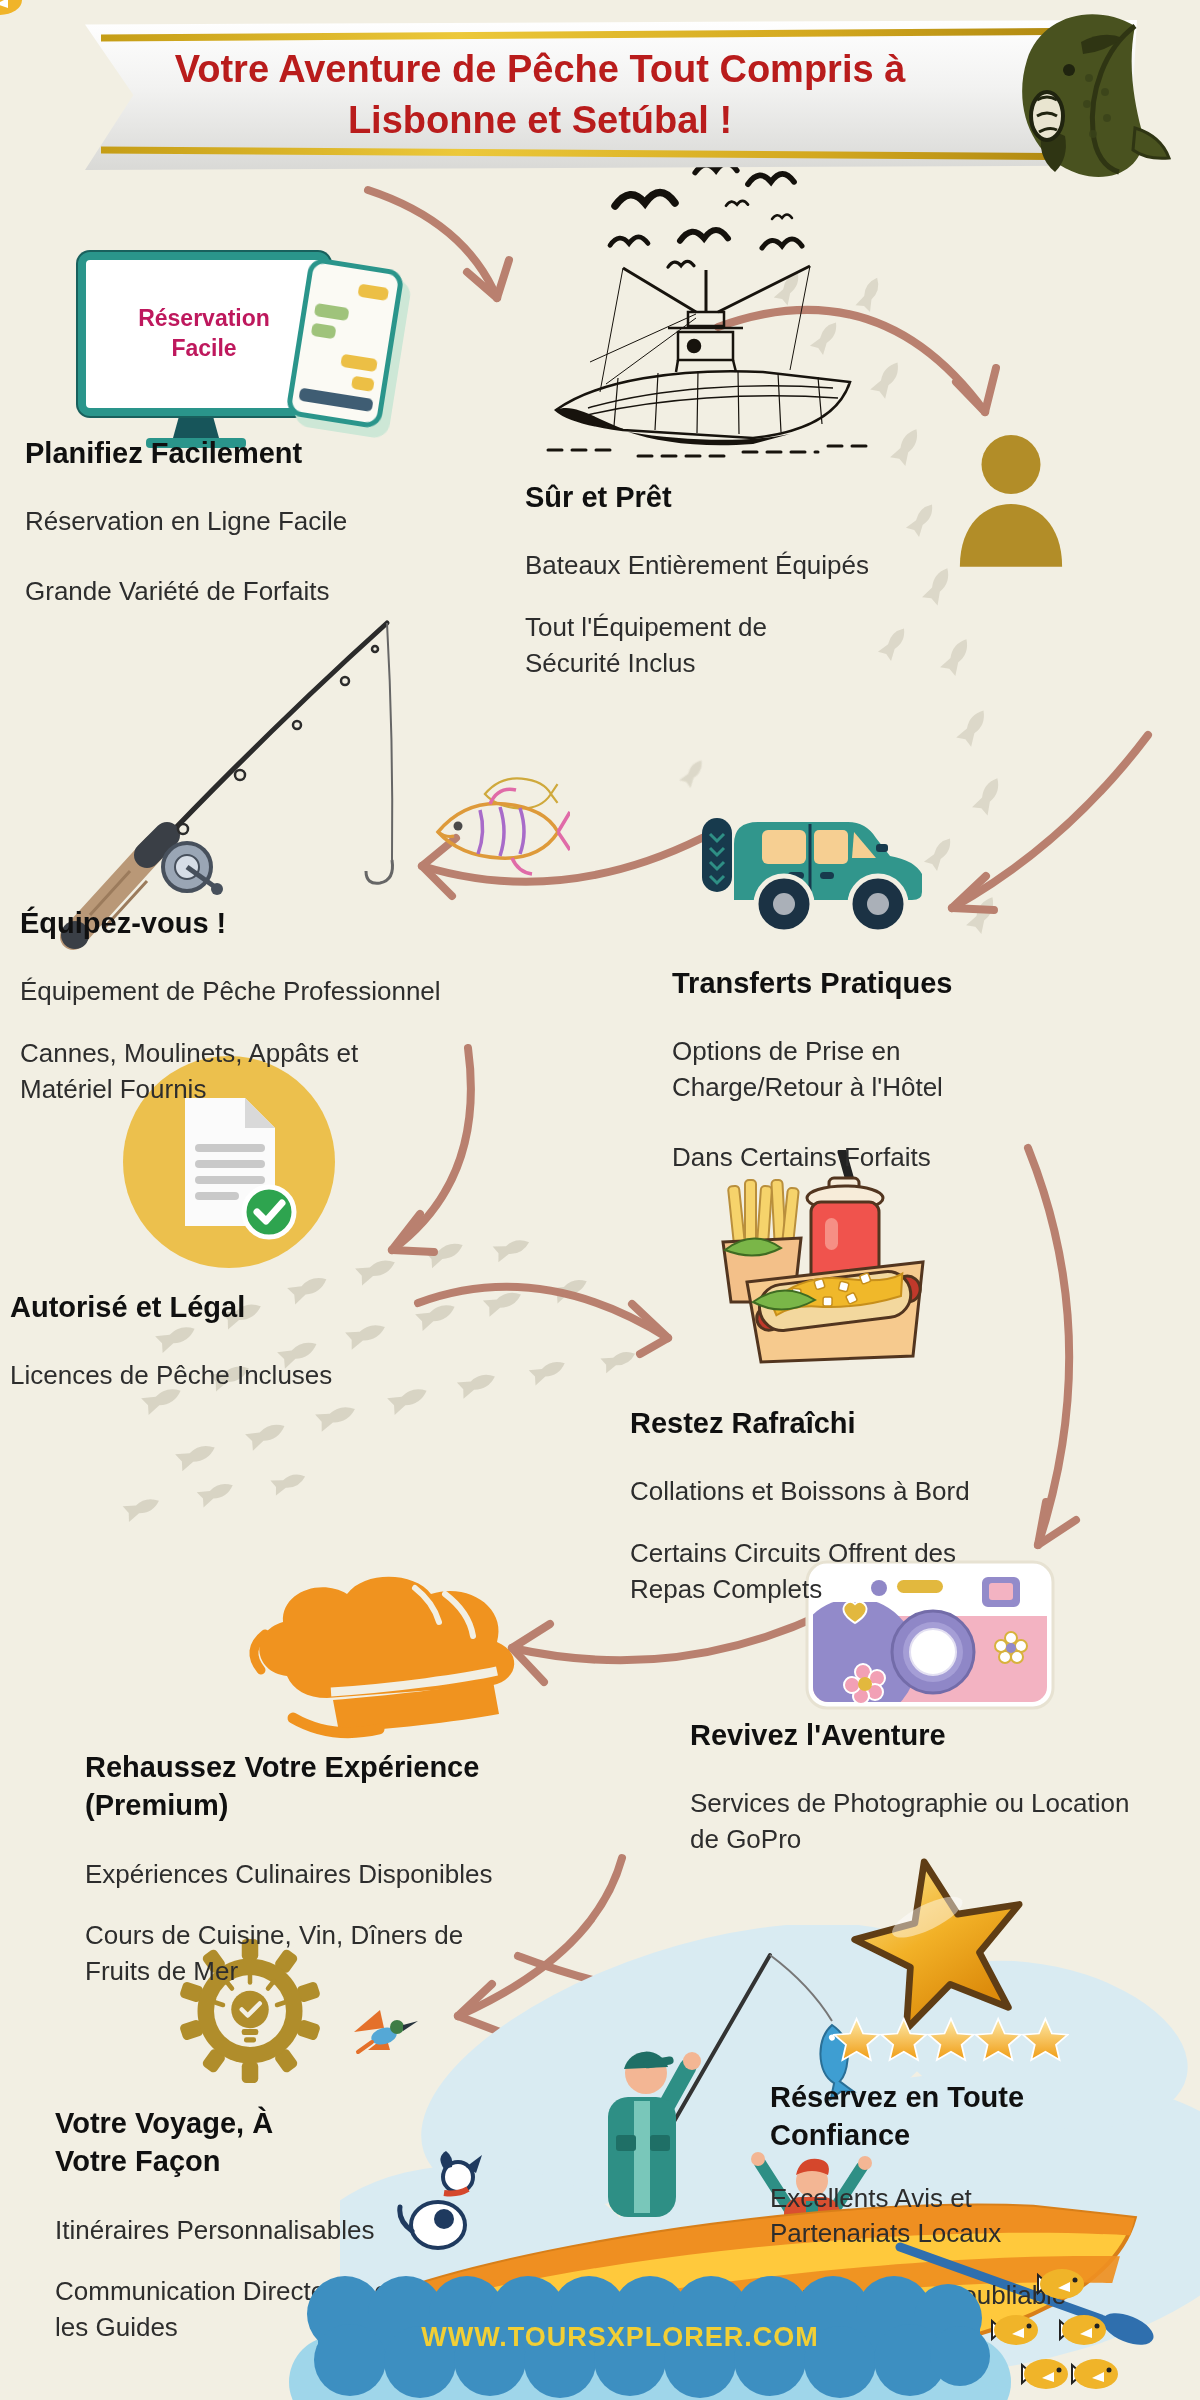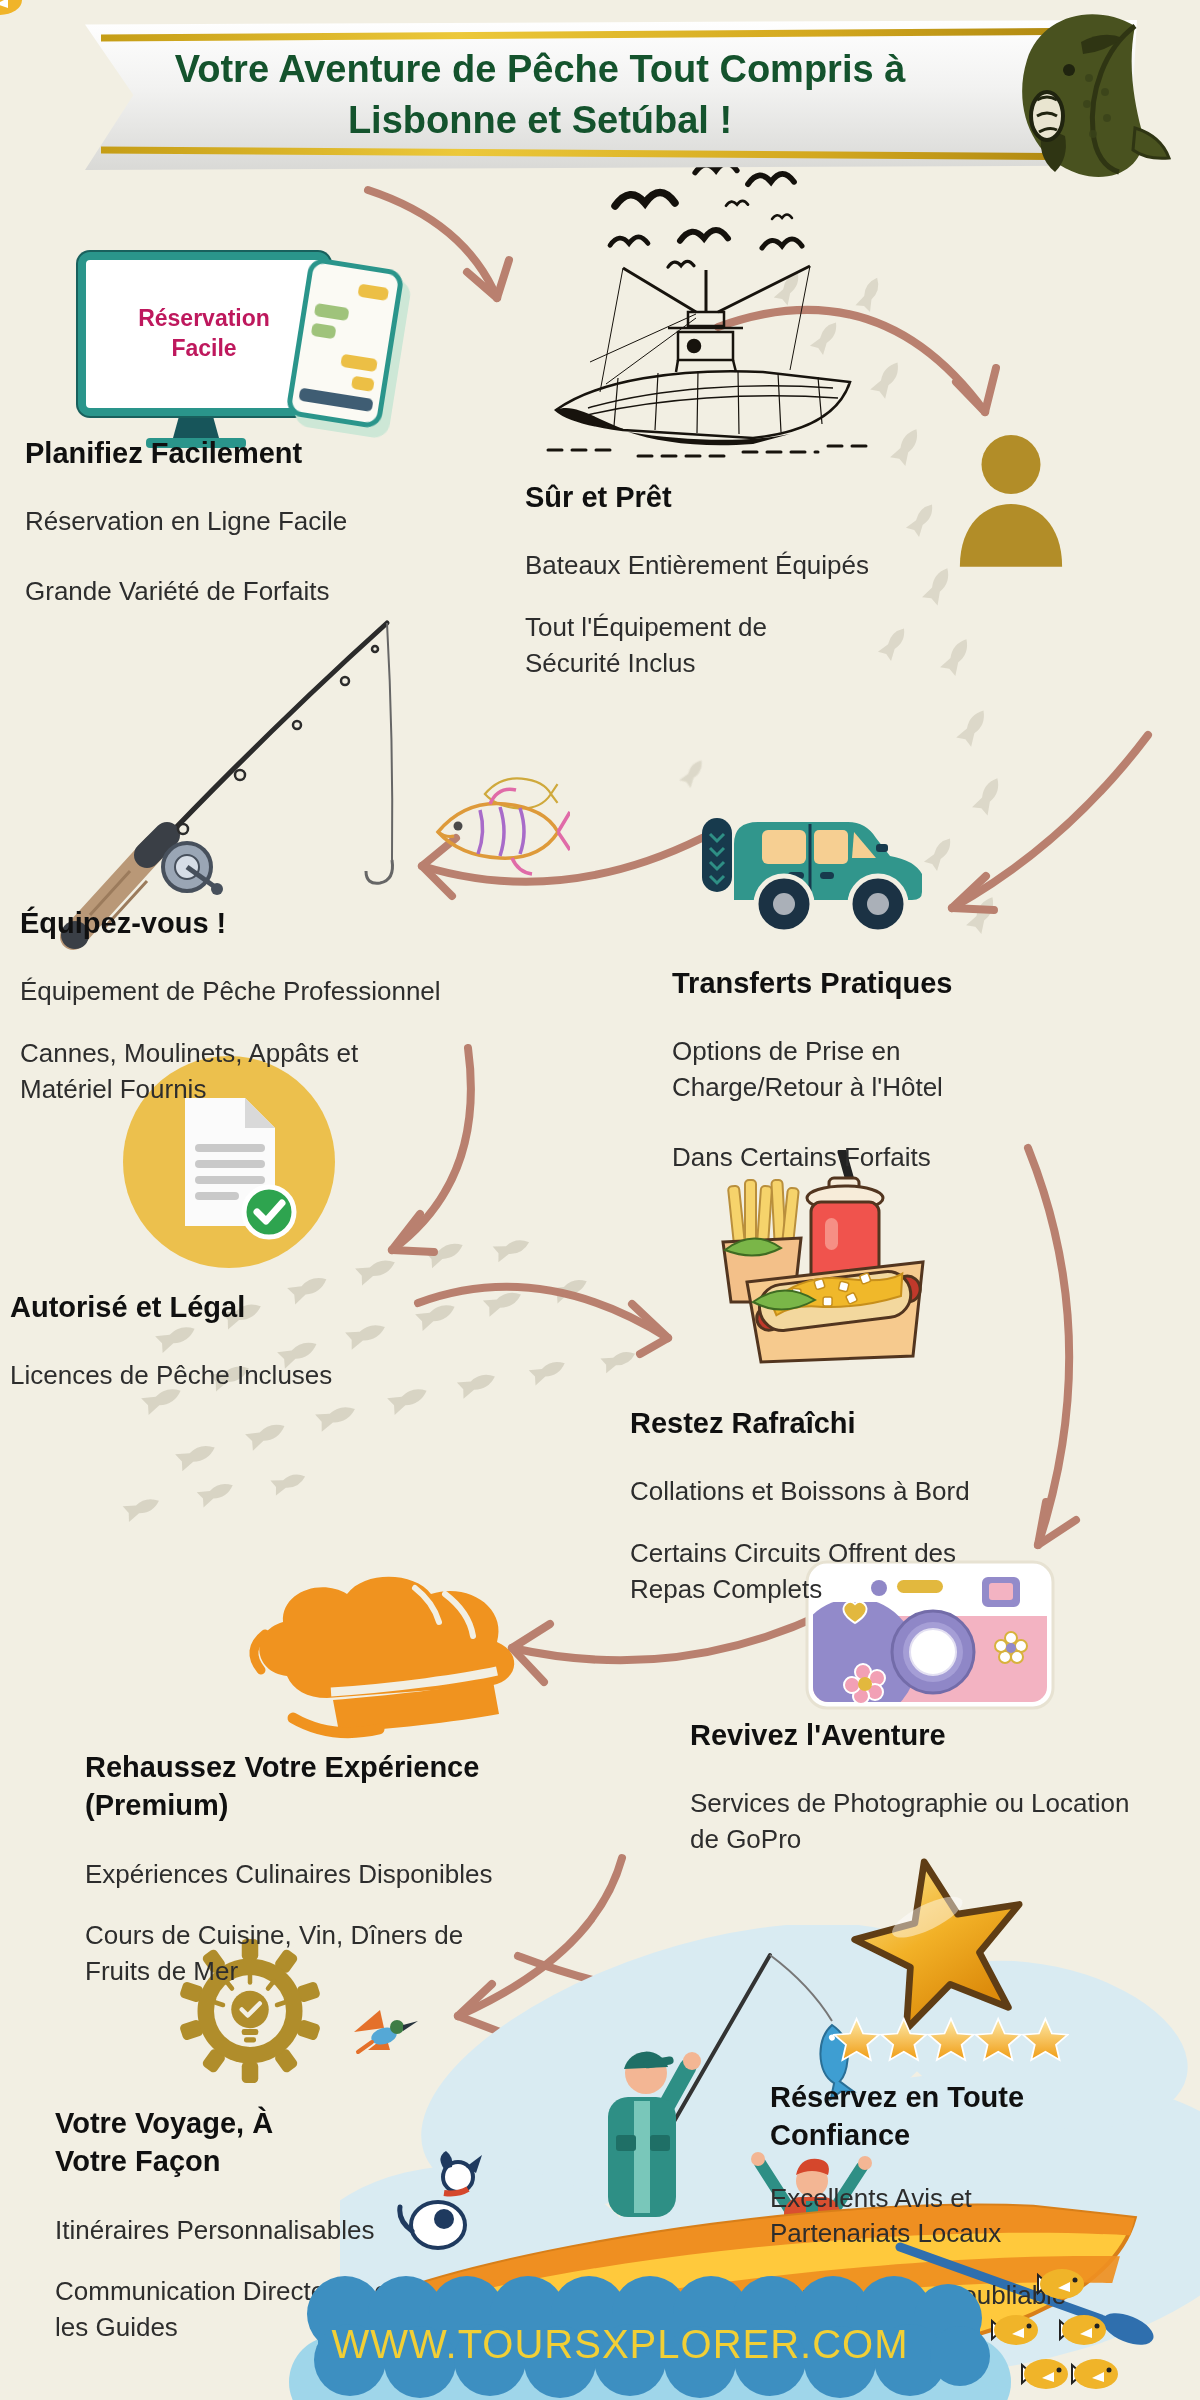--- a/index.html
+++ b/index.html
@@ -10,36 +10,36 @@
   .txt{position:absolute;white-space:pre-line;color:#2d2d2d;z-index:6;}
   .title{font-weight:800;font-size:29px;color:#101010;line-height:1.32;margin-bottom:6px;}
   .line{font-size:26px;line-height:1.38;margin:8px 0;color:#2d2d2d;}
   
   .banner{position:absolute;left:85px;top:20px;width:1052px;height:150px;z-index:4;
           background:linear-gradient(180deg,#ffffff 0%,#f2f2f1 45%,#d9d9d6 100%);
           clip-path:polygon(0 3%,100% 0,99.2% 97%,0 100%,4.6% 50%);}
   .stripe{position:absolute;left:1.5%;right:1.5%;height:7px;
           background:linear-gradient(90deg,#c59d16,#ecc83a 35%,#d3a81f 70%,#a8820e);}
   .banner-title{position:absolute;left:140px;top:44px;width:800px;text-align:center;z-index:5;
-          font-size:38px;font-weight:800;color:#14532d;line-height:1.33;white-space:pre-line;}
+          font-size:38px;font-weight:800;color:#b91c1c;line-height:1.33;white-space:pre-line;}
   
   .monitor{position:absolute;left:78px;top:252px;width:236px;height:148px;z-index:4;
            background:#ffffff;border:8px solid #2a958b;border-radius:12px;box-shadow:0 0 0 2px #19605d;}
   .monitor .screenlabel{display:flex;align-items:center;justify-content:center;height:100%;
            font-size:23px;font-weight:800;color:#be185d;text-align:center;white-space:pre-line;line-height:1.3;}
   .m-neck{position:absolute;left:173px;top:408px;width:46px;height:30px;background:#17555a;z-index:3;
           clip-path:polygon(18% 0,82% 0,100% 100%,0 100%);}
   .m-base{position:absolute;left:146px;top:438px;width:100px;height:10px;background:#2a958b;border-radius:4px;z-index:3;}
   .phone{position:absolute;left:297px;top:263px;width:86px;height:150px;z-index:5;background:#fbfaf4;
          border:5px solid #2a958b;border-radius:16px;transform:rotate(9deg);box-shadow:9px 9px 0 #cde7d6;}
   .bub{position:absolute;border-radius:5px;height:13px;}
   .legal-circle{position:absolute;left:123px;top:1056px;width:212px;height:212px;border-radius:50%;
          background:#ecc04d;z-index:3;}
   .url{position:absolute;left:280px;top:2322px;width:680px;text-align:center;z-index:9;
-       font-size:40px;font-weight:400;letter-spacing:1px;color:#f2cf35;}
+       font-size:27px;font-weight:700;letter-spacing:1px;color:#f2cf35;}
 </style>
 </head>
 <body>
 
 <div class="canvas">
 
   <svg class="abs" style="left:0;top:0;z-index:1" width="1200" height="2400" viewBox="0 0 1200 2400">
     <defs>
       <symbol id="gfish" viewBox="0 0 40 20">
         <path d="M38,10 Q28,1 16,6 L4,2 L7,10 L4,18 L16,14 Q28,19 38,10 Z"></path>

